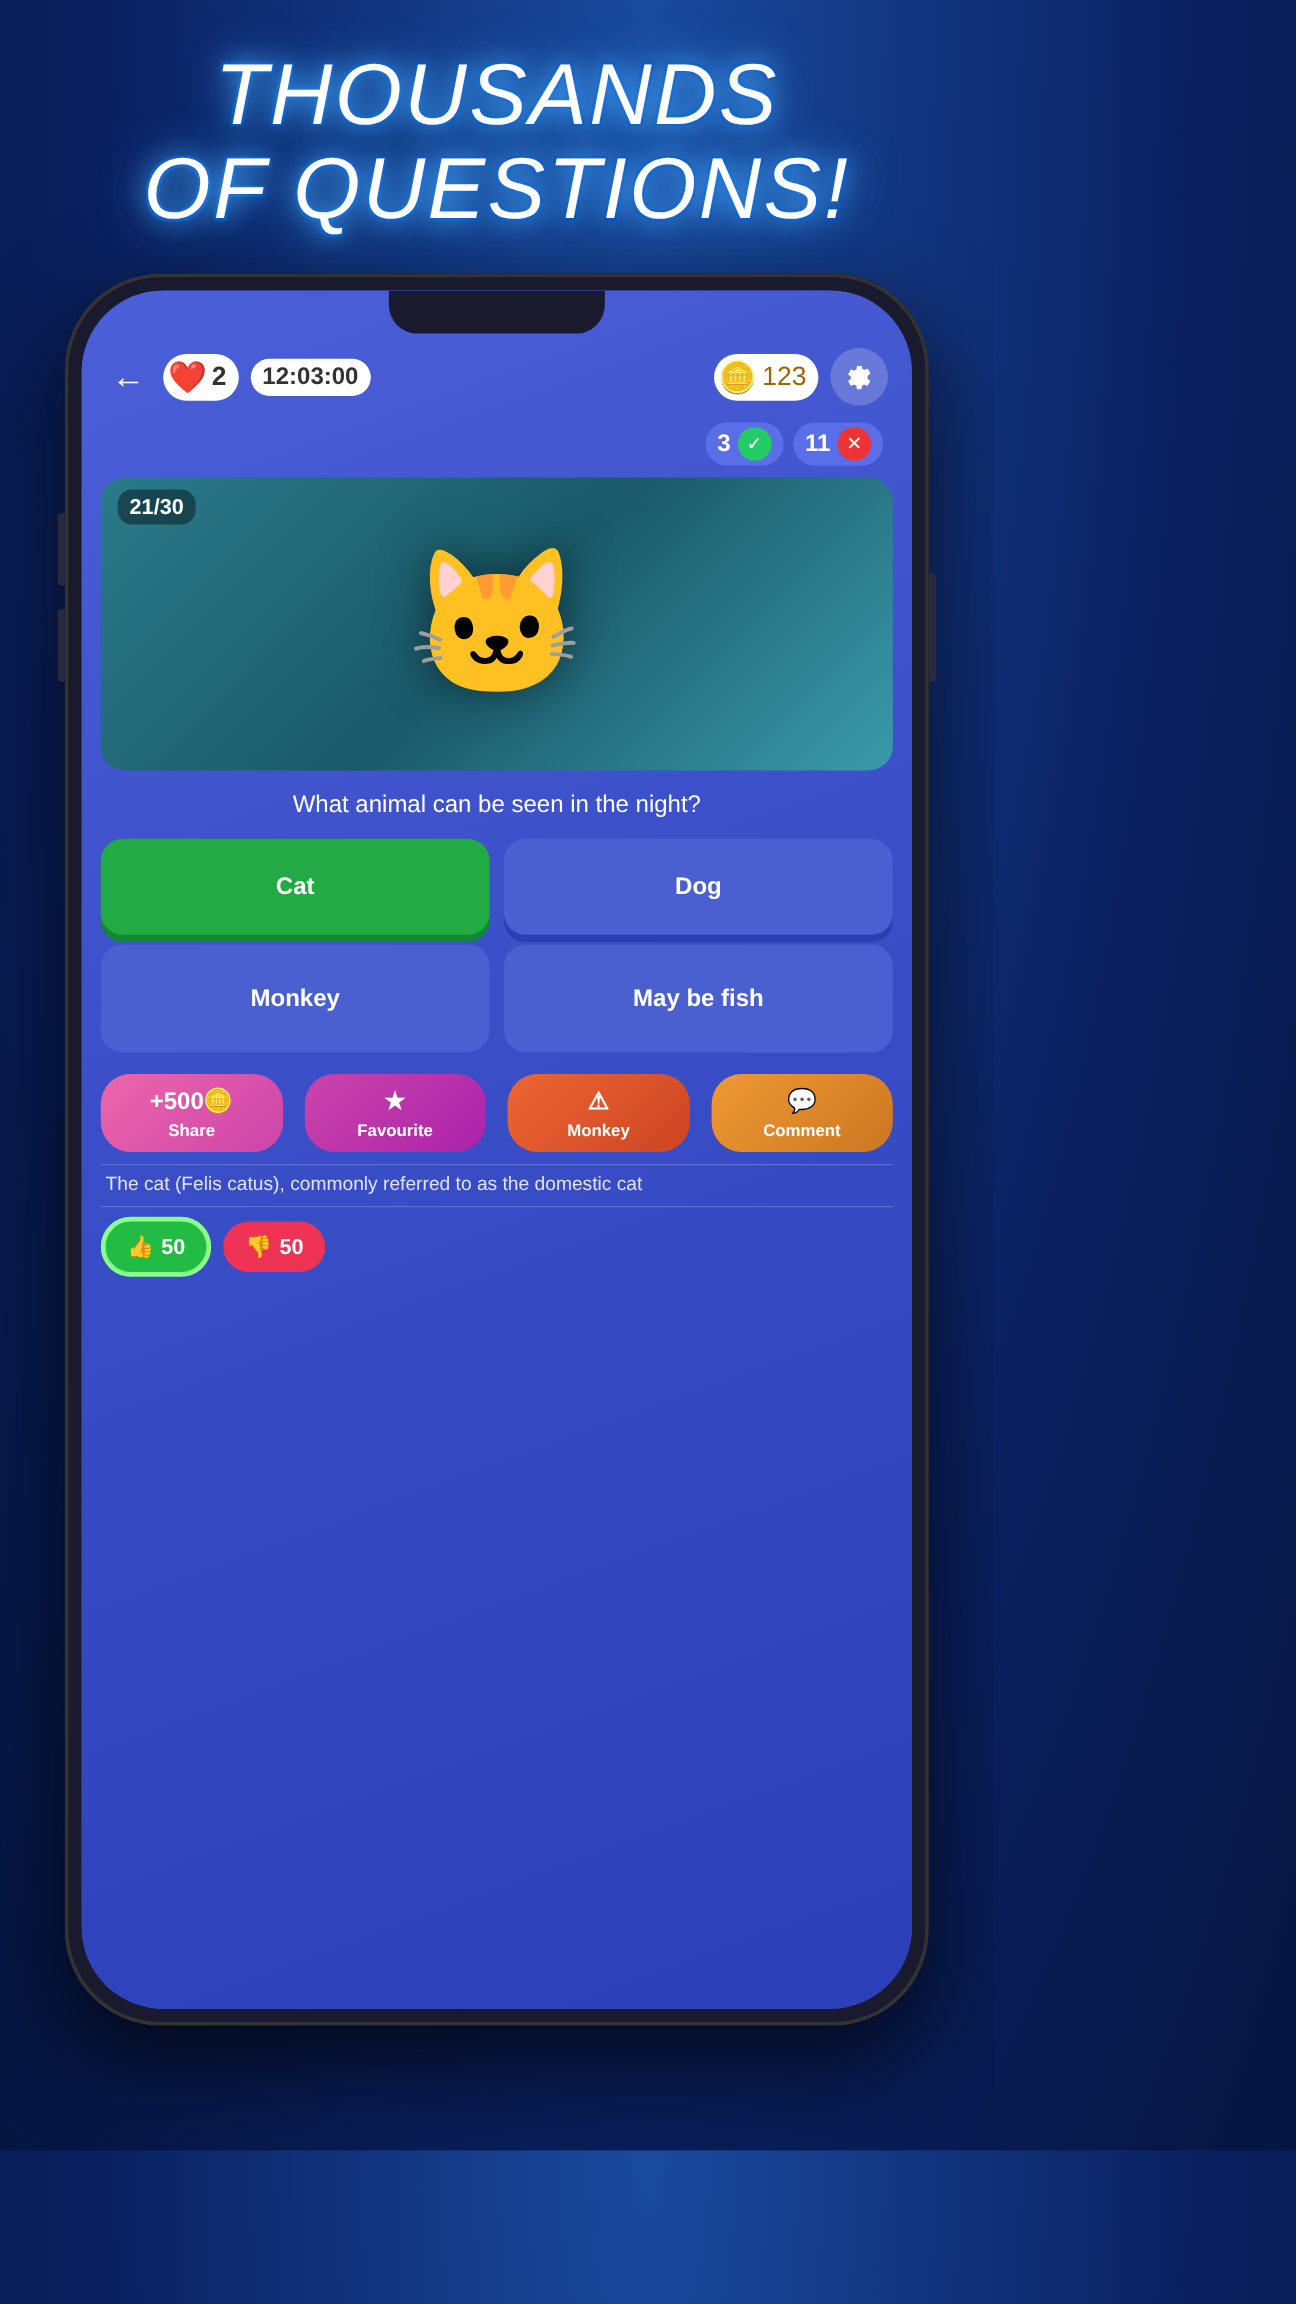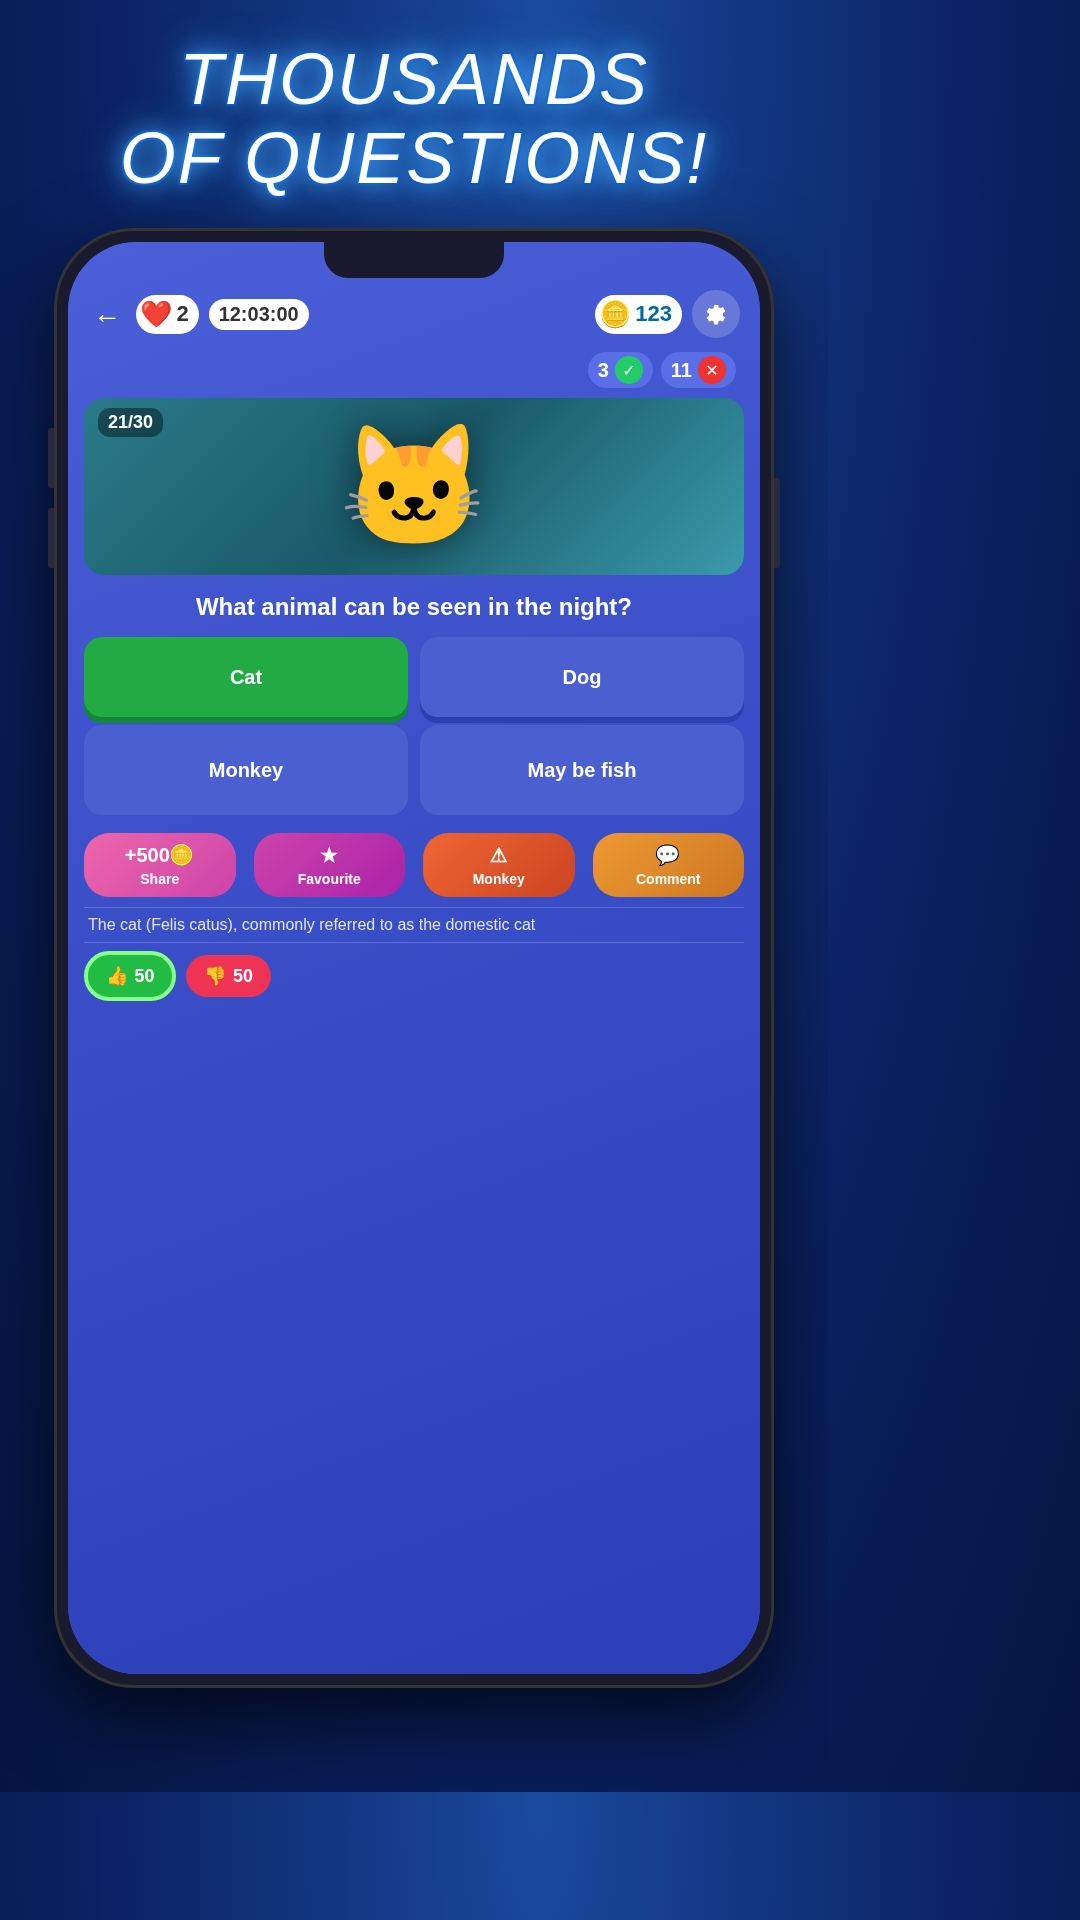--- a/index.html
+++ b/index.html
@@ -153,22 +153,22 @@
       background: white;
       border-radius: 20px;
       padding: 4px 10px 4px 4px;
       gap: 4px;
     }
     .coin-icon {
       font-size: 26px;
     }
     .coins-count {
       font-size: 22px;
-      font-weight: bold;
-      color: #0369a1;
+      font-weight: normal;
+      color: #a16207;
     }
     .settings-btn {
       background: rgba(255,255,255,0.2);
       border: none;
       border-radius: 50%;
       width: 48px;
       height: 48px;
       display: flex;
       align-items: center;
       justify-content: center;
@@ -217,21 +217,21 @@
       align-items: center;
       justify-content: center;
       font-size: 16px;
       color: white;
     }
 
     
     .question-image {
       margin: 6px 16px;
       border-radius: 20px;
-      height: 177px;
+      height: 244px;
       background: linear-gradient(135deg, #2a7a8a 0%, #1a5a6a 50%, #3a9aaa 100%);
       position: relative;
       overflow: hidden;
     }
     .image-counter {
       position: absolute;
       top: 10px;
       left: 14px;
       background: rgba(0,0,0,0.4);
       color: white;
@@ -247,22 +247,22 @@
       display: flex;
       align-items: center;
       justify-content: center;
       font-size: 120px;
       filter: drop-shadow(0 0 20px rgba(0,0,0,0.5));
     }
 
     
     .question-text {
       color: white;
-      font-size: 24px;
-      font-weight: bold;
+      font-size: 20px;
+      font-weight: normal;
       text-align: center;
       padding: 12px 20px 8px;
     }
 
     
     .answers-grid {
       display: grid;
       grid-template-columns: 1fr 1fr;
       gap: 12px;
       margin: 8px 16px;

